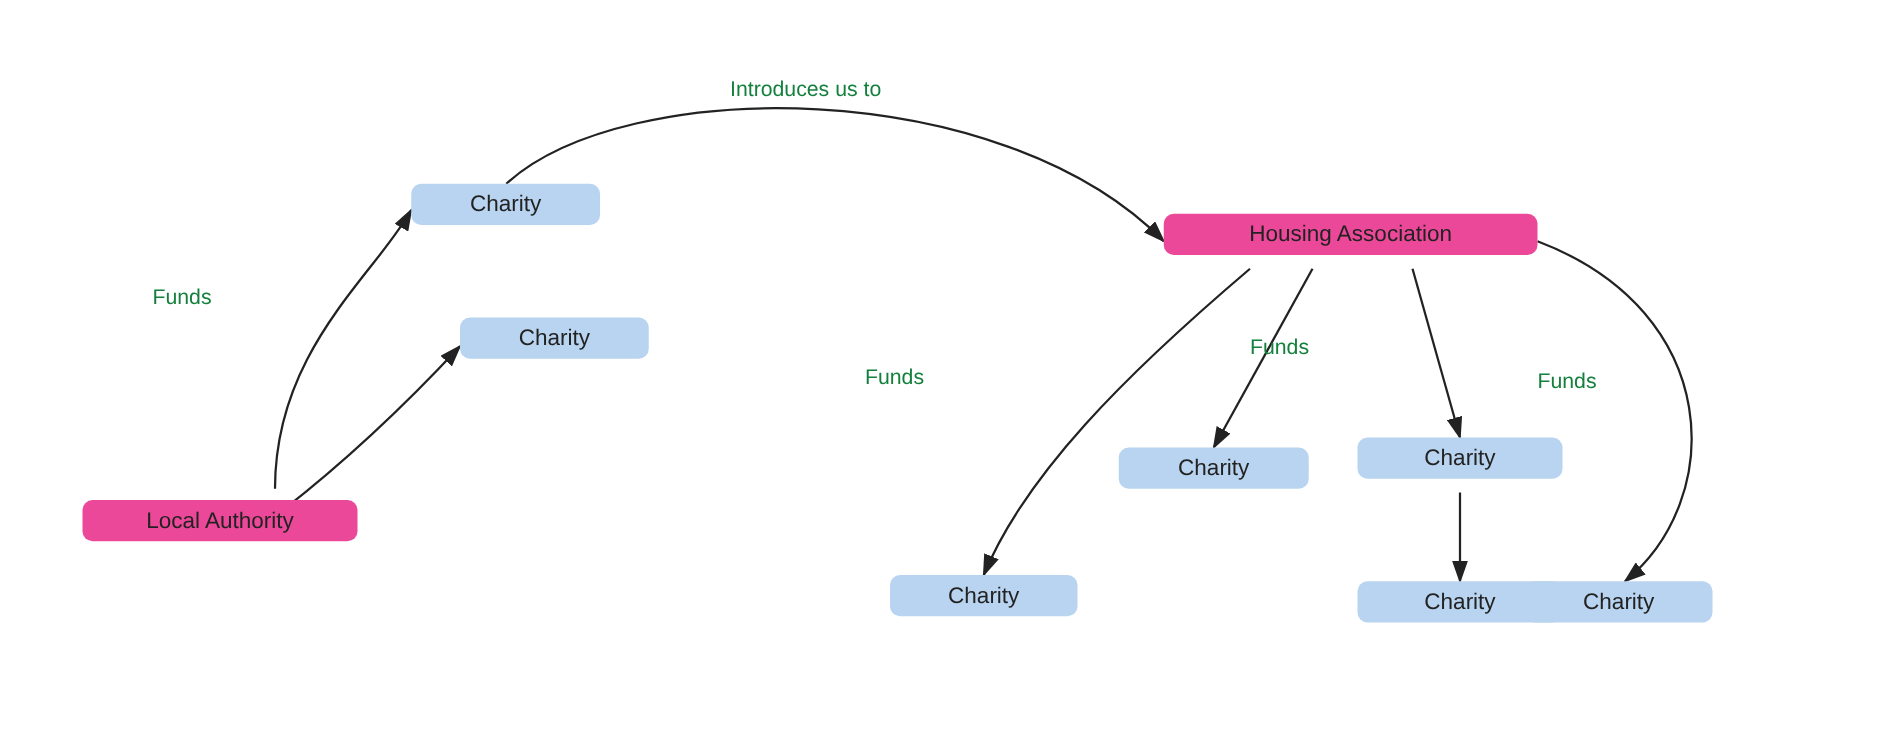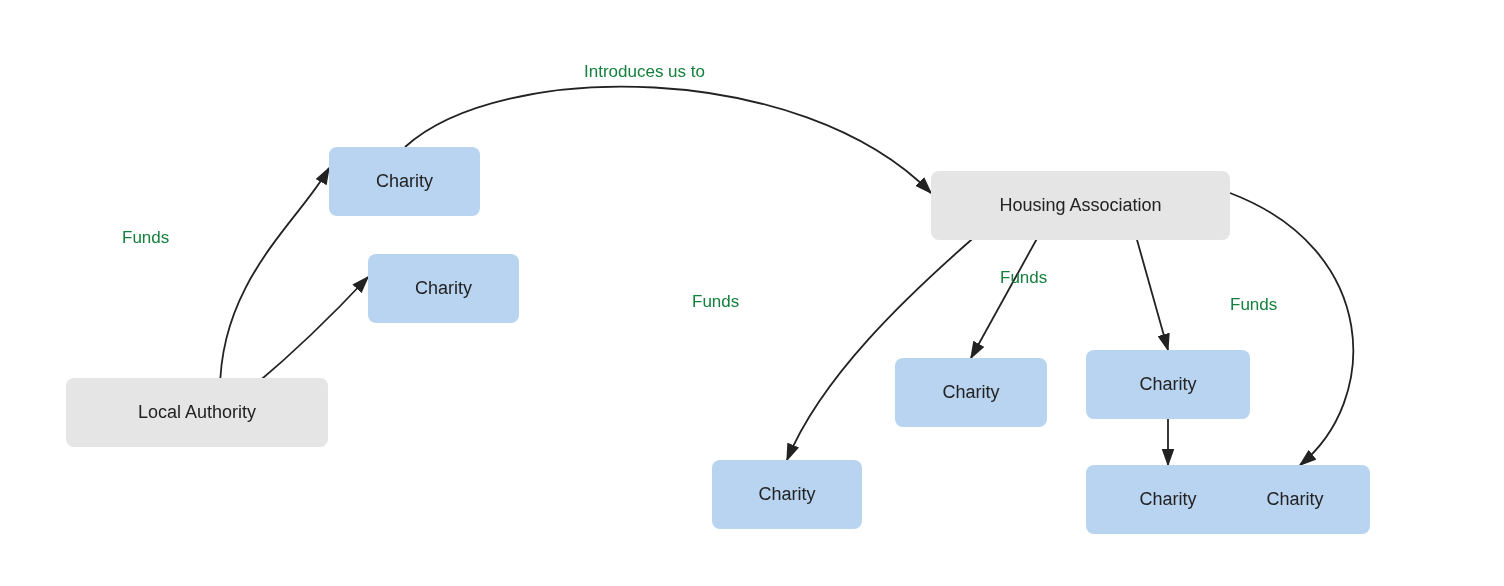--- a/index.html
+++ b/index.html
@@ -7,32 +7,32 @@
       width: 1504px;
       height: 586px;
       background: #fff;
       font-family: 'Segoe UI', Arial, sans-serif;
       overflow: hidden;
       position: relative;
     }
     .node {
       position: absolute;
       border-radius: 8px;
-      padding: 24px 18px;
+      padding: 6px 18px;
       font-size: 18px;
       font-weight: 500;
       text-align: center;
       white-space: nowrap;
     }
     .node-blue {
       background: #b8d4f0;
       color: #222;
     }
     .node-orange {
-      background: #e5e5e5;
+      background: #ec4899;
       color: #222;
     }
     .label {
       position: absolute;
       font-size: 17px;
       color: #15803d;
       font-weight: 400;
     }
     svg.arrows {
       position: absolute;
@@ -67,21 +67,21 @@
   <path d="M 1230 193 C 1380 250, 1380 400, 1300 465" fill="none" stroke="#222" stroke-width="1.8" marker-end="url(#arrowhead)"></path>
 
   <path d="M 1168 394 L 1168 465" fill="none" stroke="#222" stroke-width="1.8" marker-end="url(#arrowhead)"></path>
 
 </svg>
 
 <div class="node node-blue" style="left:329px; top:147px; width:151px;">Charity</div>
 
 <div class="node node-blue" style="left:368px; top:254px; width:151px;">Charity</div>
 
-<div class="node node-orange" style="left:66px; top:378px; width:262px;">Local Authority</div>
+<div class="node node-orange" style="left:66px; top:400px; width:220px;">Local Authority</div>
 
 <div class="node node-orange" style="left:931px; top:171px; width:299px;">Housing Association</div>
 
 <div class="node node-blue" style="left:712px; top:460px; width:150px;">Charity</div>
 
 <div class="node node-blue" style="left:895px; top:358px; width:152px;">Charity</div>
 
 <div class="node node-blue" style="left:1086px; top:350px; width:164px;">Charity</div>
 
 <div class="node node-blue" style="left:1086px; top:465px; width:164px;">Charity</div>

